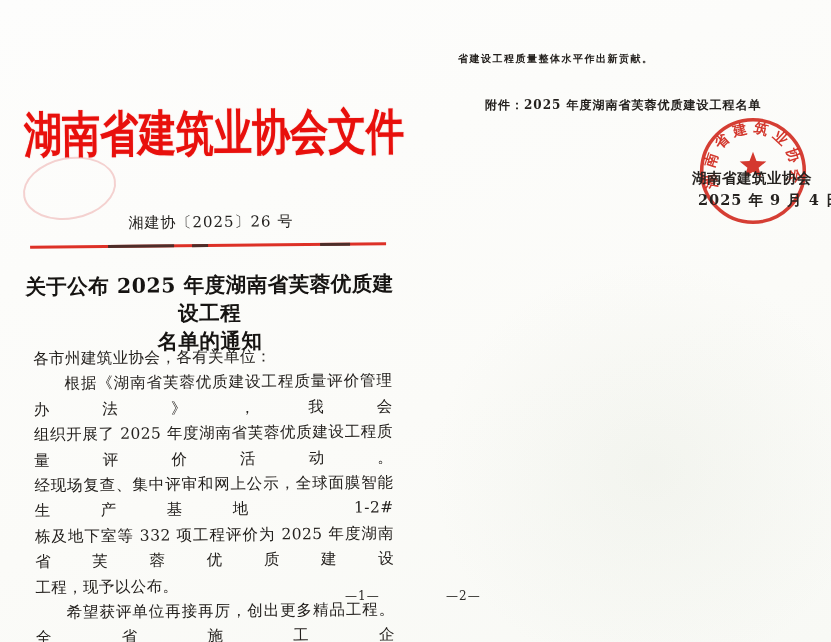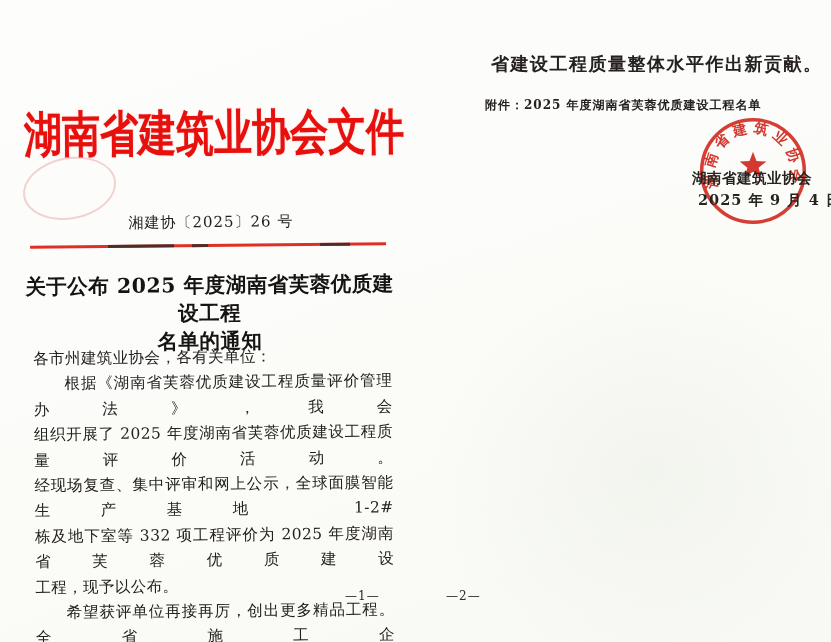--- a/index.html
+++ b/index.html
@@ -46,22 +46,22 @@
     position:absolute;left:33px;top:345px;width:359px;
     font-size:15.5px;line-height:25.4px;color:#24211e;
     letter-spacing:0.4px;
   }
   .bline{white-space:nowrap;}
   .bline.fill{text-align:justify;text-align-last:justify;white-space:normal;}
   .bline.indent{text-indent:2em;}
   
   .page-right{position:absolute;left:420px;top:0;width:411px;height:642px;}
   .r-continuation{
-    position:absolute;left:38px;top:52px;font-size:18px;letter-spacing:1.5px;
-    white-space:nowrap;color:#24211e;font-weight:bold;margin-left:33px;
+    position:absolute;left:38px;top:52px;font-size:10px;letter-spacing:1.5px;
+    white-space:nowrap;color:#24211e;font-weight:bold;
   }
   .r-attachment{
     position:absolute;left:65px;top:97px;font-size:12px;letter-spacing:1px;
     white-space:nowrap;color:#24211e;font-weight:bold;
   }
   .seal{position:absolute;left:276px;top:114px;width:114px;height:114px;}
   .signer{
     position:absolute;left:272px;top:169px;width:120px;text-align:center;
     font-size:14.5px;font-weight:bold;letter-spacing:0.5px;white-space:nowrap;
     color:#262320;z-index:3;

